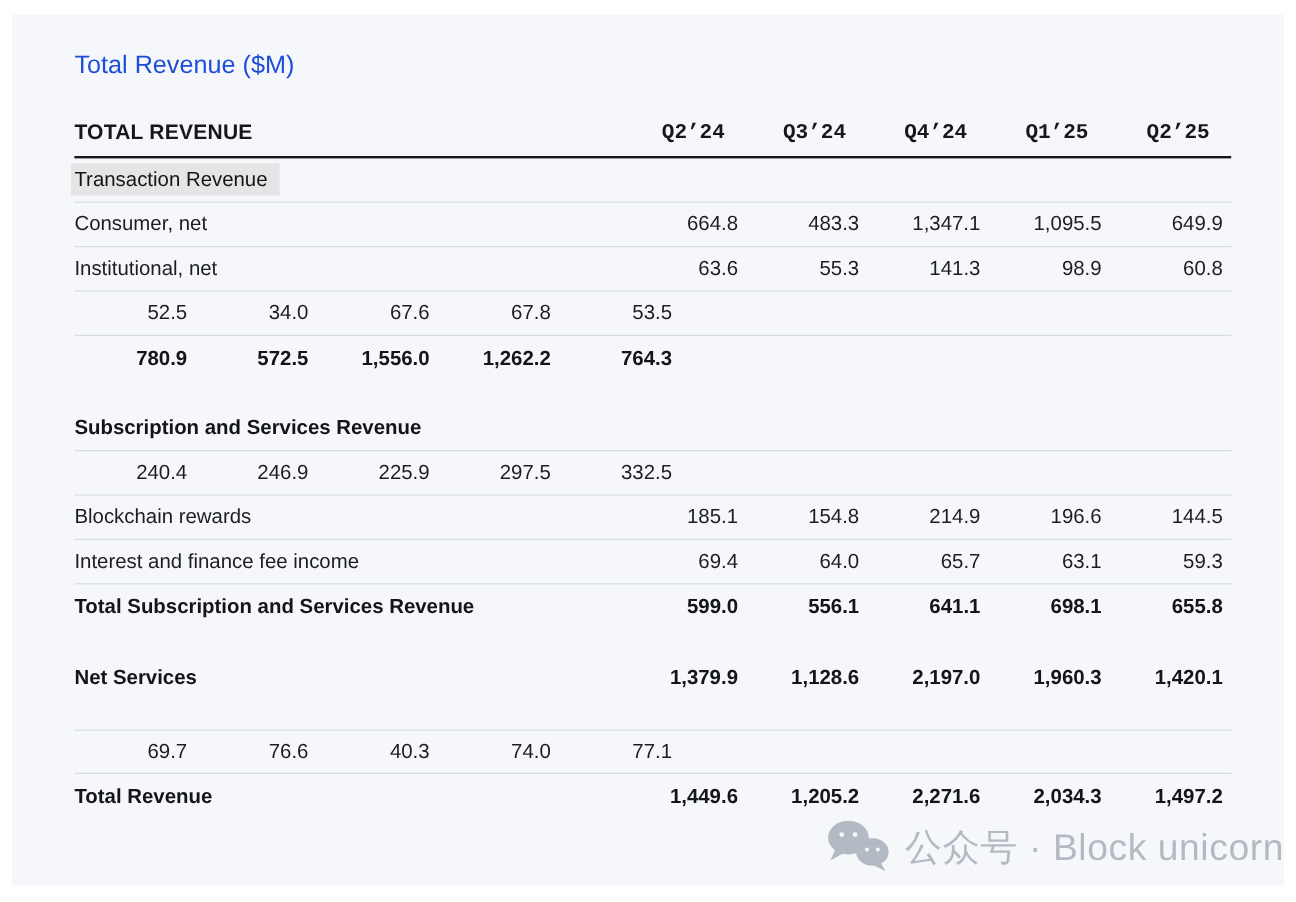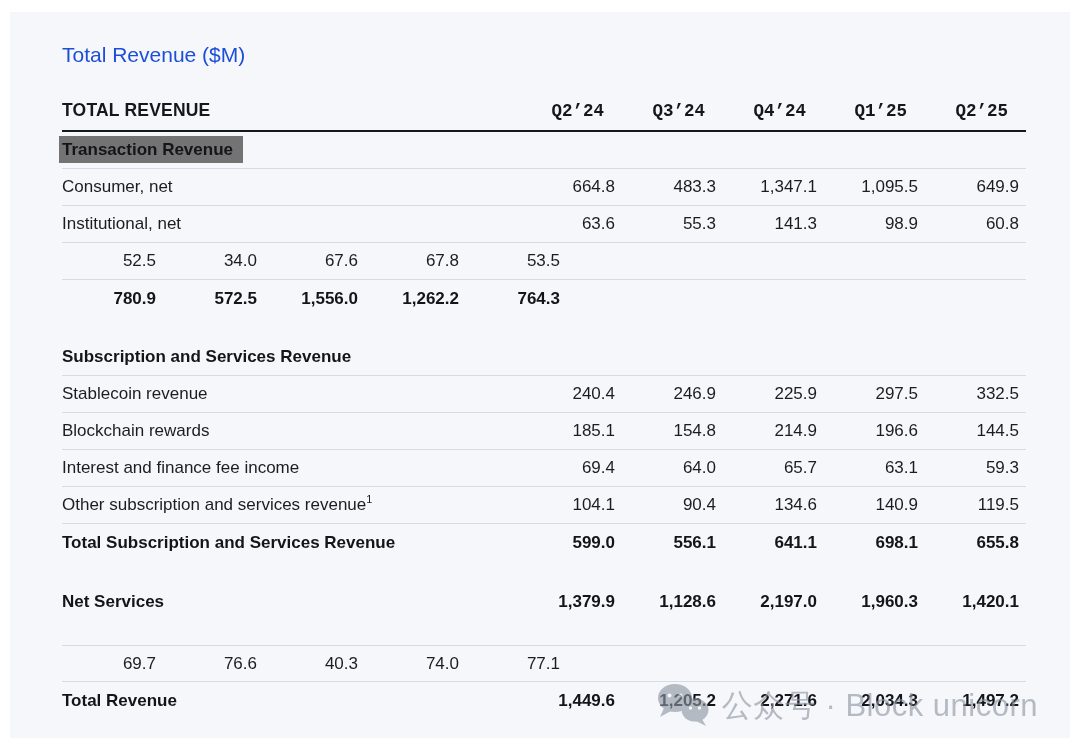--- a/index.html
+++ b/index.html
@@ -56,32 +56,32 @@
   .row .val {
     width: 101px;
     text-align: right;
     padding-right: 7px;
     font-variant-numeric: tabular-nums;
   }
   .hr  { border-bottom: 1px solid #d7dce3; }
   .hrt { border-top: 1px solid #d7dce3; }
   .bold { font-weight: bold; color: #131519; }
   .hl {
-    background: #737373;
+    background: #e5e5e5;
     padding: 4px 10px 4px 3px;
     margin-left: -3px;
-    font-weight: bold;
+    font-weight: normal;
     color: #131519;
   }
   .gap  { height: 22px; }
   .gap2 { height: 25px; }
   sup { font-size: 11px; vertical-align: super; line-height: 0; }
   .watermark {
     position: absolute;
-    top: 681px; right: 42px;
+    top: 681px; right: 10px;
     display: flex;
     align-items: center;
     gap: 10px;
     opacity: 0.62;
     pointer-events: none;
   }
   .watermark .wm-text {
     font-size: 31px;
     color: #8c96a1;
     white-space: nowrap;
@@ -142,21 +142,20 @@
     <div class="val">764.3</div>
   </div>
 
   <div class="gap"></div>
 
   <div class="row hr bold">
     <div class="lbl">Subscription and Services Revenue</div>
   </div>
 
   <div class="row hr">
-    <div class="lbl">Stablecoin revenue</div>
     <div class="val">240.4</div>
     <div class="val">246.9</div>
     <div class="val">225.9</div>
     <div class="val">297.5</div>
     <div class="val">332.5</div>
   </div>
 
   <div class="row hr">
     <div class="lbl">Blockchain rewards</div>
     <div class="val">185.1</div>
@@ -168,28 +167,20 @@
 
   <div class="row hr">
     <div class="lbl">Interest and finance fee income</div>
     <div class="val">69.4</div>
     <div class="val">64.0</div>
     <div class="val">65.7</div>
     <div class="val">63.1</div>
     <div class="val">59.3</div>
   </div>
 
-  <div class="row hr">
-    <div class="lbl"><span>Other subscription and services revenue</span><sup>1</sup></div>
-    <div class="val">104.1</div>
-    <div class="val">90.4</div>
-    <div class="val">134.6</div>
-    <div class="val">140.9</div>
-    <div class="val">119.5</div>
-  </div>
 
   <div class="row bold">
     <div class="lbl">Total Subscription and Services Revenue</div>
     <div class="val">599.0</div>
     <div class="val">556.1</div>
     <div class="val">641.1</div>
     <div class="val">698.1</div>
     <div class="val">655.8</div>
   </div>
 

